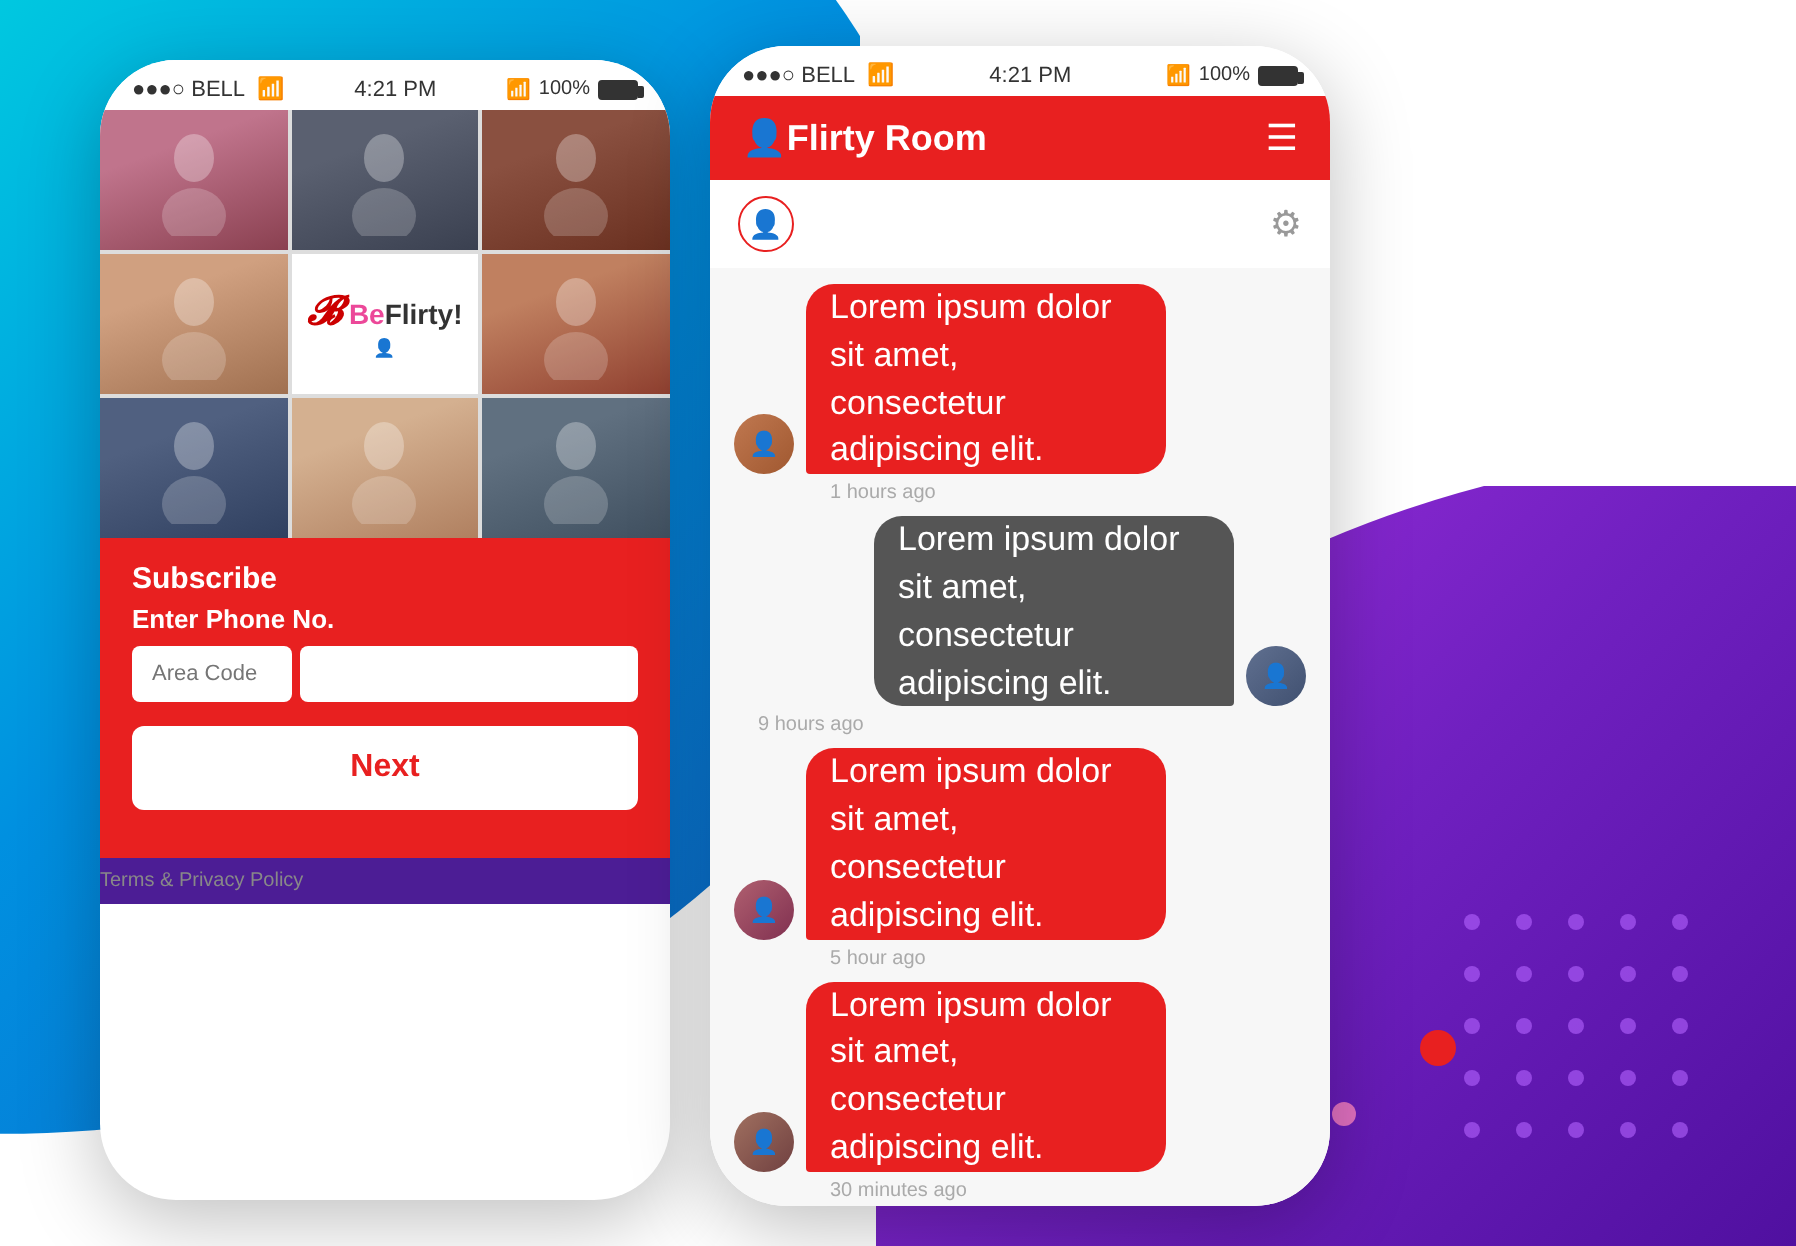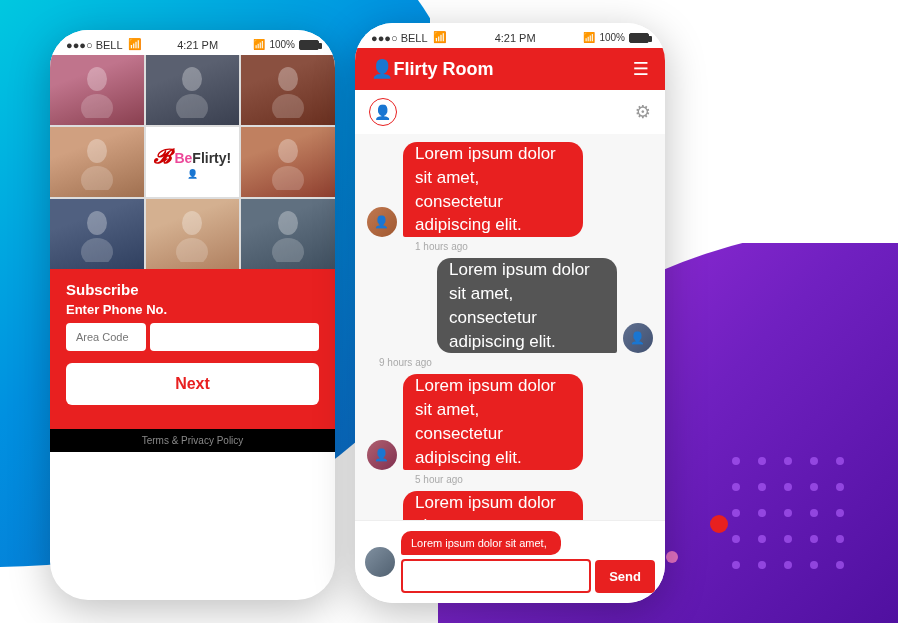--- a/index.html
+++ b/index.html
@@ -202,25 +202,24 @@
       border: none;
       border-radius: 6px;
       width: 100%;
       padding: 12px;
       font-size: 16px;
       font-weight: 600;
       cursor: pointer;
       margin-bottom: 8px;
     }
     .terms-text {
-      text-align: center;
       font-size: 10px;
       color: #888;
       padding: 6px 0;
-      background: #000000;
+      background: #4c1d95;
     }
 
     
     .phone2 {
       width: 310px;
       height: 580px;
       margin-top: 8px;
     }
     .phone2-status {
       background: #fff;
@@ -599,27 +598,15 @@
 
       <div class="msg-row">
         <div class="avatar-circle av4">👤</div>
         <div class="bubble">
           <span>Lorem ipsum dolor sit amet, consectetur adipiscing elit.</span>
         </div>
       </div>
       <div class="time-label left">30 minutes ago</div>
     </div>
 
-    <div class="chat-input-row">
-      <div class="last-avatar"></div>
-      <div style="flex:1; display:flex; flex-direction:column; gap:4px;">
-        <div style="background:#e82020; color:#fff; border-radius:10px 10px 10px 2px; padding:6px 10px; font-size:11px; max-width:160px;">
-          <span>Lorem ipsum dolor sit amet,</span>
-        </div>
-        <div style="display:flex; gap:4px; align-items:center;">
-          <input class="msg-input" type="text" placeholder="" style="">
-          <button class="send-btn">Send</button>
-        </div>
-      </div>
-    </div>
   </div>
 
 </div>
 
 </body></html>

